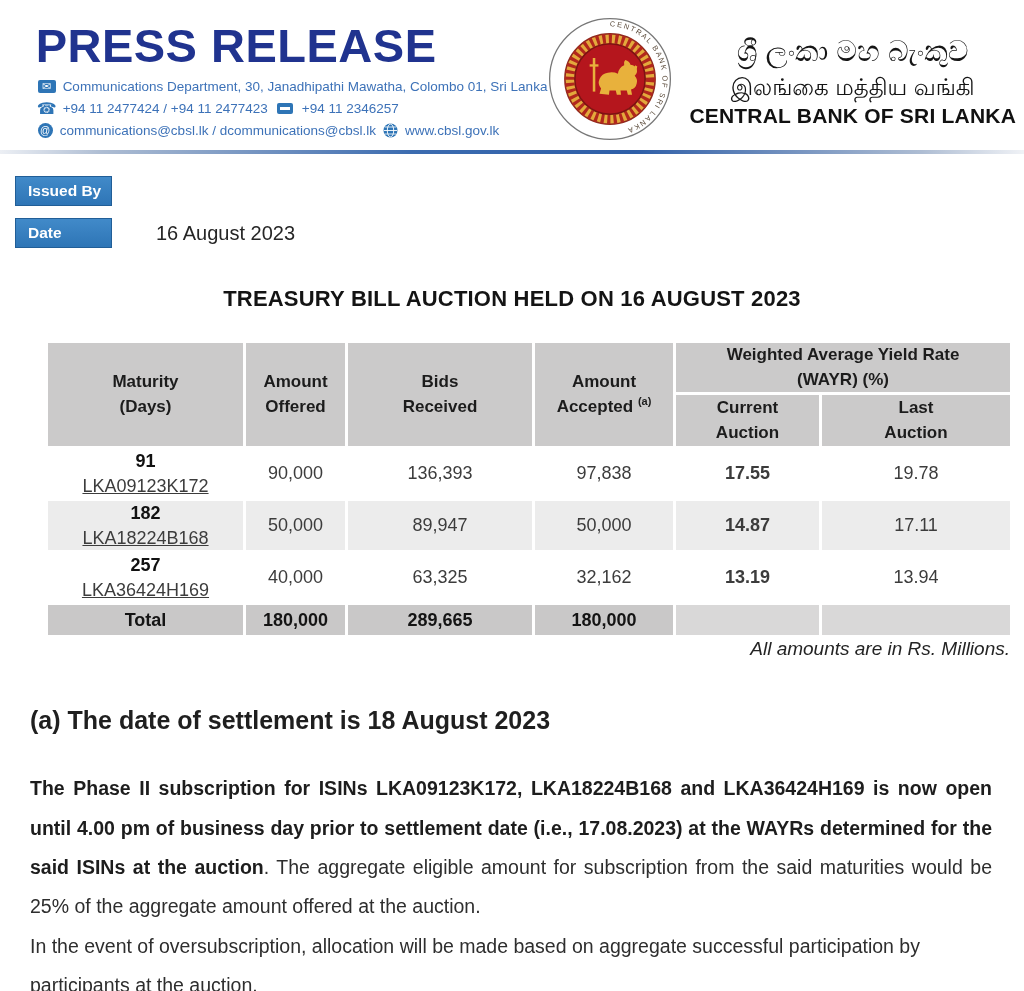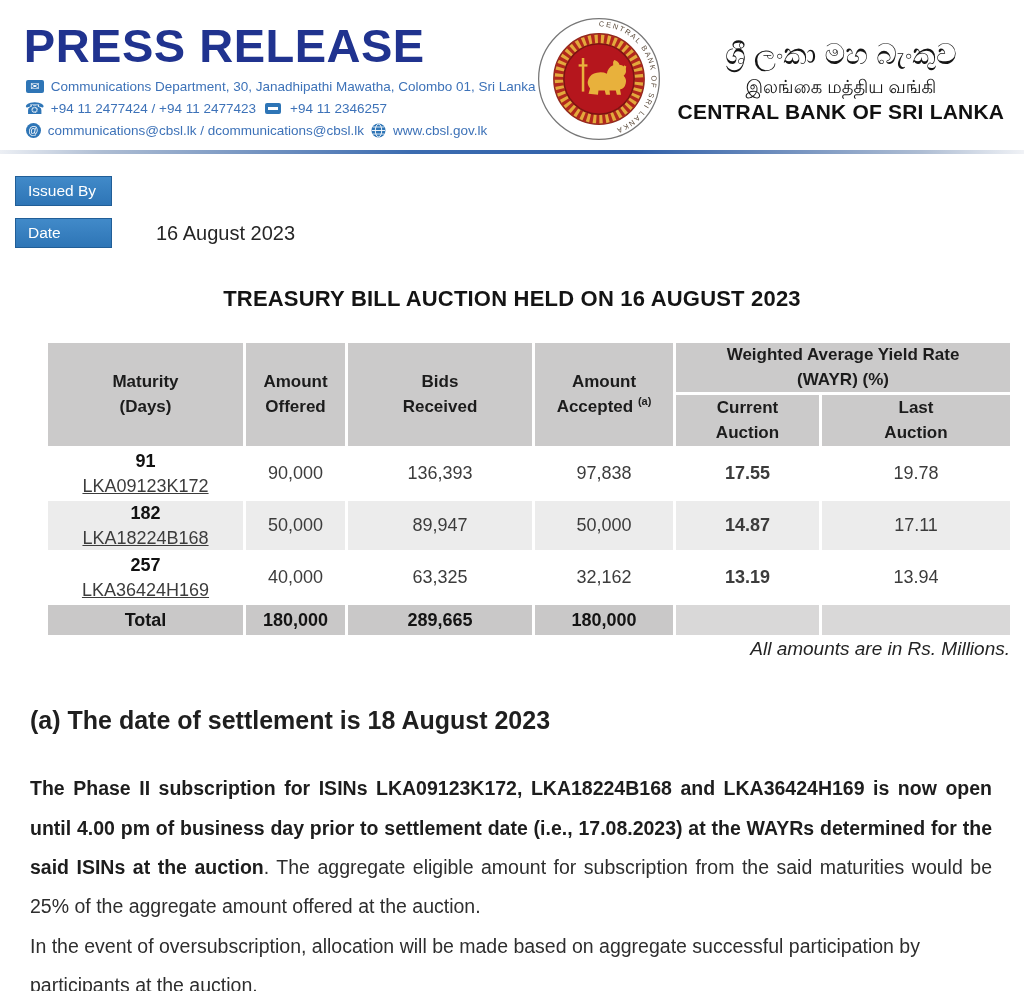--- a/index.html
+++ b/index.html
@@ -3,45 +3,45 @@
 <meta charset="utf-8">
 <style>
   * { box-sizing: border-box; }
   html,body { margin:0; padding:0; background:#ffffff; }
   .page {
     width:1024px; height:991px; position:relative; background:#fff;
     font-family:"Liberation Sans", sans-serif; overflow:hidden;
   }
 
   
-  .header { display:flex; justify-content:center; align-items:flex-start; padding:12px 2px 0 10px; height:146px; }
+  .header { display:flex; justify-content:flex-end; align-items:flex-start; padding:12px 2px 0 10px; height:146px; }
   .pr-title { font-size:47px; font-weight:bold; color:#20338f; margin:10px 0 10px 2px; line-height:1; letter-spacing:0.5px; }
   .contact-line { display:flex; align-items:center; gap:7px; color:#3d72b8; font-size:13.5px; margin:5px 0 0 4px; }
   .icn-box { display:inline-flex; align-items:center; justify-content:center; }
   .icn-env { width:18px; height:13px; background:#2e75b6; border-radius:2px; color:#fff; font-size:11px; line-height:13px; }
   .icn-phone { color:#2e75b6; font-size:16px; width:18px; }
   .icn-fax { width:16px; height:11px; background:#2e75b6; border-radius:2px; position:relative; margin:0 2px; }
   .icn-fax::before { content:""; position:absolute; left:3px; right:3px; top:4px; height:3px; background:#fff; }
   .icn-round { width:15px; height:15px; border-radius:50%; background:#2e75b6; color:#fff; font-size:10px; line-height:15px; text-align:center; }
 
   .brand { display:flex; align-items:center; gap:16px; margin:4px 6px 0 0; }
   .brand-names { text-align:center; }
   .name-si { font-size:29px; color:#151515; margin-bottom:5px; }
-  .name-ta { font-size:18px; color:#151515; }
+  .name-ta { font-size:23px; color:#151515; }
   .name-en { font-size:21px; font-weight:bold; color:#111; letter-spacing:0.2px; }
 
   
   .divider { height:4px; margin-top:4px;
     background:linear-gradient(90deg,#eceff4 0%,#aebdd3 10%,#3c6cb0 40%,#2f5fa8 62%,#aebdd3 90%,#f0f2f6 100%); }
 
   
   .meta { margin:22px 0 0 15px; }
   .meta-row { display:flex; align-items:center; margin-bottom:12px; }
   .badge { width:97px; padding:5px 0 5px 12px; background:linear-gradient(180deg,#418ac9,#2e75b6);
-    border:1px solid #215e97; color:#fff; font-weight:normal; font-size:15.5px; }
+    border:1px solid #215e97; color:#fff; font-weight:bold; font-size:15.5px; }
   .meta-value { margin-left:44px; font-size:20px; color:#262626; }
 
   
   .doc-title { text-align:center; font-size:22px; font-weight:bold; color:#141414; margin-top:38px; letter-spacing:0.2px; }
 
   
   table.auction { border-collapse:collapse; table-layout:fixed; width:965px; margin:28px 0 0 45px; }
   .auction th, .auction td { border:3px solid #ffffff; text-align:center; vertical-align:middle; padding:0;margin-left:13px; }
   .auction thead th { background:#cbcaca; color:#1c1c1c; font-size:17px; font-weight:bold; line-height:1.45; }
   .pre { white-space:pre-line; }

